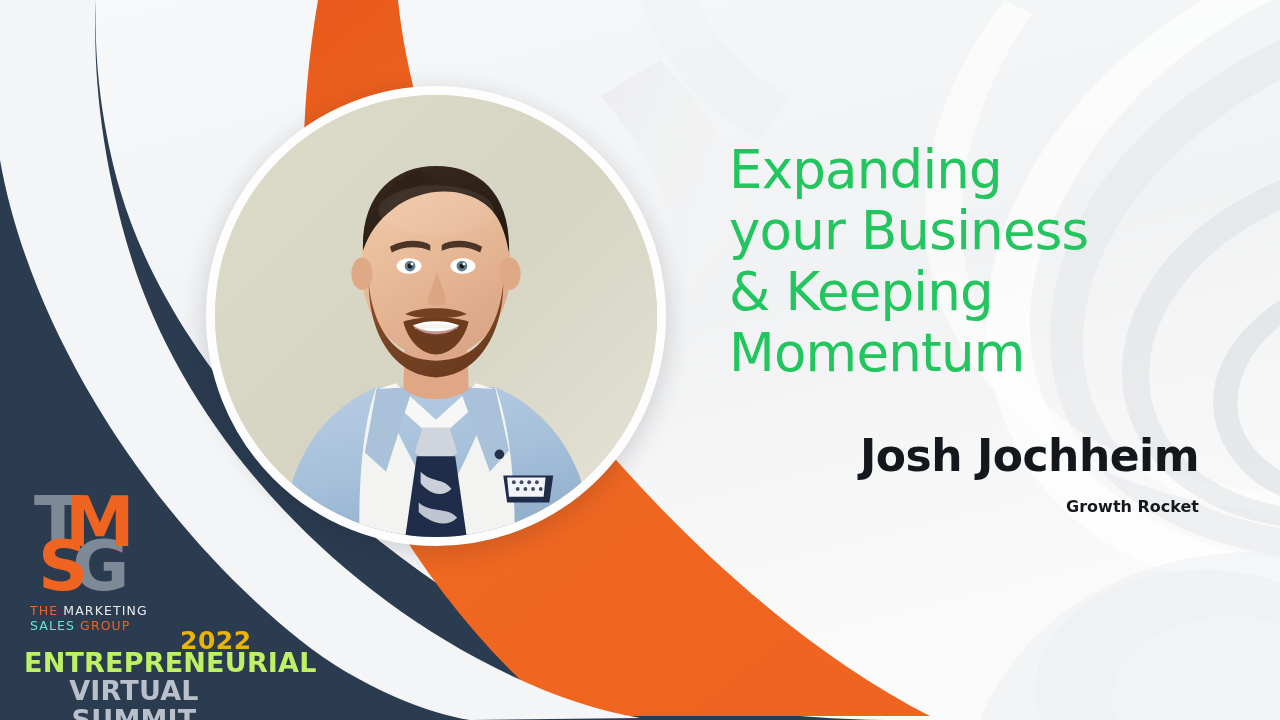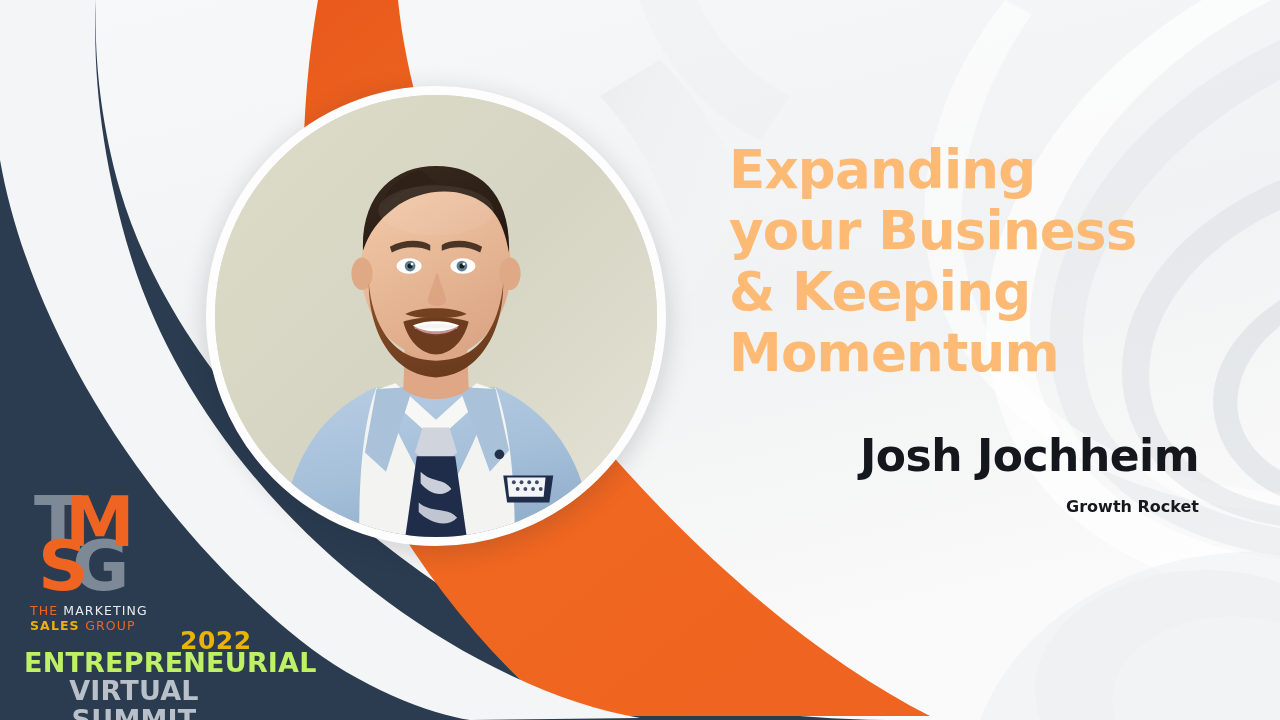--- a/index.html
+++ b/index.html
@@ -26,25 +26,25 @@
     box-shadow:0 6px 26px rgba(20,30,45,.18);
   }
   #portrait .photo{ position:absolute; inset:0; }
 
   
   #talk{
     position:absolute; left:729px; top:139px; width:470px;
   }
   #talk-title{
     font-family:"DejaVu Sans","Liberation Sans",sans-serif;
-    font-weight:700;
+    font-weight:400;
     font-size:53px;
     line-height:61px;
     letter-spacing:-0.8px;
-    color:#fdba74;
+    color:#22c55e;
     white-space:pre-line;
   }
   #speaker{
     position:absolute; left:729px; top:430px; width:470px;text-align:right;
   }
   #speaker-name{
     font-family:"DejaVu Sans","Liberation Sans",sans-serif;
     font-weight:700;
     font-size:44px;
     line-height:52px;
@@ -82,21 +82,21 @@
     margin-top:4px; margin-left:30px; width:150px;
     text-align:left;
     font-family:"DejaVu Sans","Liberation Sans",sans-serif;
     font-weight:400;
     font-size:12.5px;
     line-height:15px;
     letter-spacing:1.1px;
   }
   #tagline .o{ color:#ef6420; }
   #tagline .w{ color:#e8ebee; }
-  #tagline .g{ color:#eab308;font-weight:bold; }
+  #tagline .g{ color:#5eead4; }
 
   #year{
     position:absolute; left:180px; top:628px;
     font-family:"DejaVu Sans","Liberation Sans",sans-serif;
     font-weight:700; font-size:25px; line-height:25px;
     letter-spacing:0.5px; color:#eab308;
   }
   #evs1{
     position:absolute; left:24px; top:648px; width:220px; 
     font-family:"DejaVu Sans","Liberation Sans",sans-serif;

